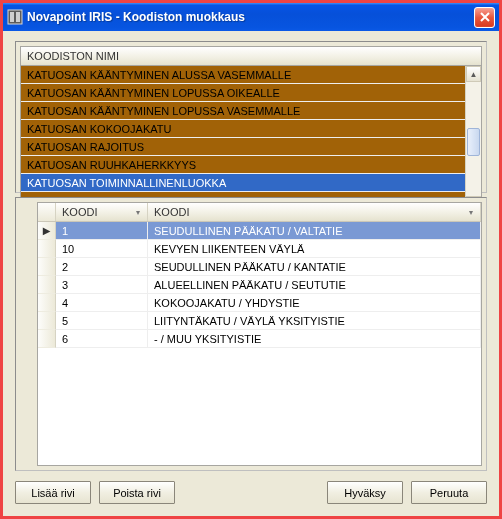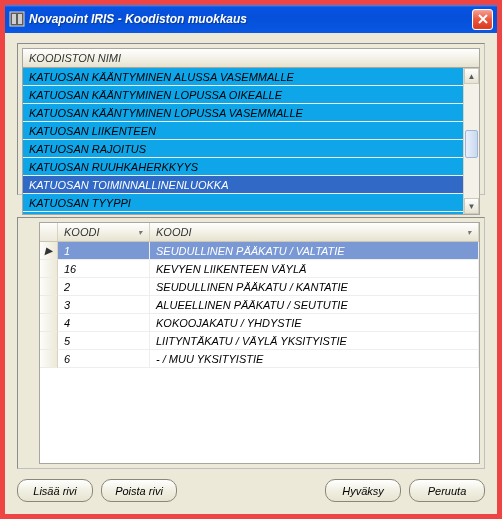--- a/index.html
+++ b/index.html
@@ -9,25 +9,24 @@
     font-family: Tahoma, Arial, sans-serif;
     font-size: 11px;
     background: #ece9d8;
     width: 502px;
     height: 519px;
     overflow: hidden;
   }
   .window {
     width: 502px;
     height: 519px;
-    border: 5px solid #ef4444;
+    border: 3px solid #ef4444;
     background: #ece9d8;
     display: flex;
     flex-direction: column;
-    font-style: italic;
   }
   .titlebar {
     height: 28px;
     background: linear-gradient(to bottom, #3f90f8 0%, #0654e5 8%, #0650d9 40%, #0755e0 88%, #0b59e6 100%);
     display: flex;
     align-items: center;
     padding: 0 4px;
     color: white;
   }
   .title-icon {
@@ -64,21 +63,21 @@
     flex-direction: column;
   }
   .panel {
     border: 1px solid #bfbfbf;
     border-top-color: #8c8c8c;
     border-left-color: #8c8c8c;
     background: #ece9d8;
     padding: 4px 4px;
     position: relative;
   }
-  .panel-top { height: 152px; margin-bottom: 22px; }
+  .panel-top { height: 152px; margin-bottom: 4px; }
   .panel-bottom { flex: 1; padding-left: 21px; }
 
   .grid {
     background: #fff;
     border: 1px solid #a7a6a1;
     height: 100%;
     position: relative;
     display: flex;
     flex-direction: column;
   }
@@ -141,21 +140,21 @@
   .list-header {
     background: linear-gradient(to bottom, #ffffff 0%, #f1efe2 60%, #e5e2cf 100%);
     border-bottom: 1px solid #cbc7b8;
     padding: 3px 6px;
     font-size: 11px;
     color: #333;
     border:1px solid #a7a6a1;
     border-bottom:none;
   }
   .list-body {
-    background: #0ea5e9;
+    background: #a16207;
     border:1px solid #a7a6a1;
     height: 148px;
     overflow:hidden;
     position:relative;
   }
   .list-row {
     height: 18px;
     line-height: 18px;
     padding: 0 6px;
     border-bottom: 1px solid #eeeeee;
@@ -185,21 +184,21 @@
     display:flex;
     gap:8px;
     margin-top:10px;
   }
   .spacer{flex:1;}
   .btn {
     min-width: 76px;
     height: 23px;
     background: linear-gradient(to bottom,#ffffff 0%, #f1efe2 50%, #e7e4d1 100%);
     border: 1px solid #8a867a;
-    border-radius: 10px;
+    border-radius: 1px;
     font-size: 11px;
     color:#000;
     display:flex;align-items:center;justify-content:center;
     cursor:pointer;
     padding:0 0;
   }
 </style>
 </head>
 <body>
 
@@ -223,21 +222,21 @@
 
   <div class="content">
 
     <div class="panel panel-top">
       <div class="list-header">KOODISTON NIMI</div>
       <div class="list-body">
         <div id="top-rows">
             <div class="list-row" style="padding-right: 18px;">KATUOSAN KÄÄNTYMINEN ALUSSA VASEMMALLE</div>
             <div class="list-row" style="padding-right: 18px;">KATUOSAN KÄÄNTYMINEN LOPUSSA OIKEALLE</div>
             <div class="list-row" style="padding-right: 18px;">KATUOSAN KÄÄNTYMINEN LOPUSSA VASEMMALLE</div>
-            <div class="list-row" style="padding-right: 18px;">KATUOSAN LIIKENTEEN</div>
+            <div class="list-row" style="padding-right: 18px;">KATUOSAN KOKOOJAKATU</div>
             <div class="list-row" style="padding-right: 18px;">KATUOSAN RAJOITUS</div>
             <div class="list-row" style="padding-right: 27px;">KATUOSAN RUUHKAHERKKYYS</div>
             <div class="list-row selected" style="padding-right: 18px;">KATUOSAN TOIMINNALLINENLUOKKA</div>
             <div class="list-row" style="padding-right: 2px;">KATUOSAN TYYPPI</div>
           </div>
         <div class="scrollbar-v">
           <div class="sb-btn">▲</div>
           <div class="sb-track">
             <div class="sb-thumb" style="top:40%;height:25%;"></div>
           </div>
@@ -260,21 +259,21 @@
           </div>
         </div>
         <div class="grid-body" id="grid-rows">
             <div class="row selected">
               <div class="rowhead">▶</div>
               <div class="cell koodi-col">1</div>
               <div class="cell kuvaus-col">SEUDULLINEN PÄÄKATU / VALTATIE</div>
             </div>
             <div class="row">
               <div class="rowhead"></div>
-              <div class="cell koodi-col">16</div>
+              <div class="cell koodi-col">10</div>
               <div class="cell kuvaus-col">KEVYEN LIIKENTEEN VÄYLÄ</div>
             </div>
             <div class="row">
               <div class="rowhead"></div>
               <div class="cell koodi-col">2</div>
               <div class="cell kuvaus-col">SEUDULLINEN PÄÄKATU / KANTATIE</div>
             </div>
             <div class="row">
               <div class="rowhead"></div>
               <div class="cell koodi-col">3</div>

